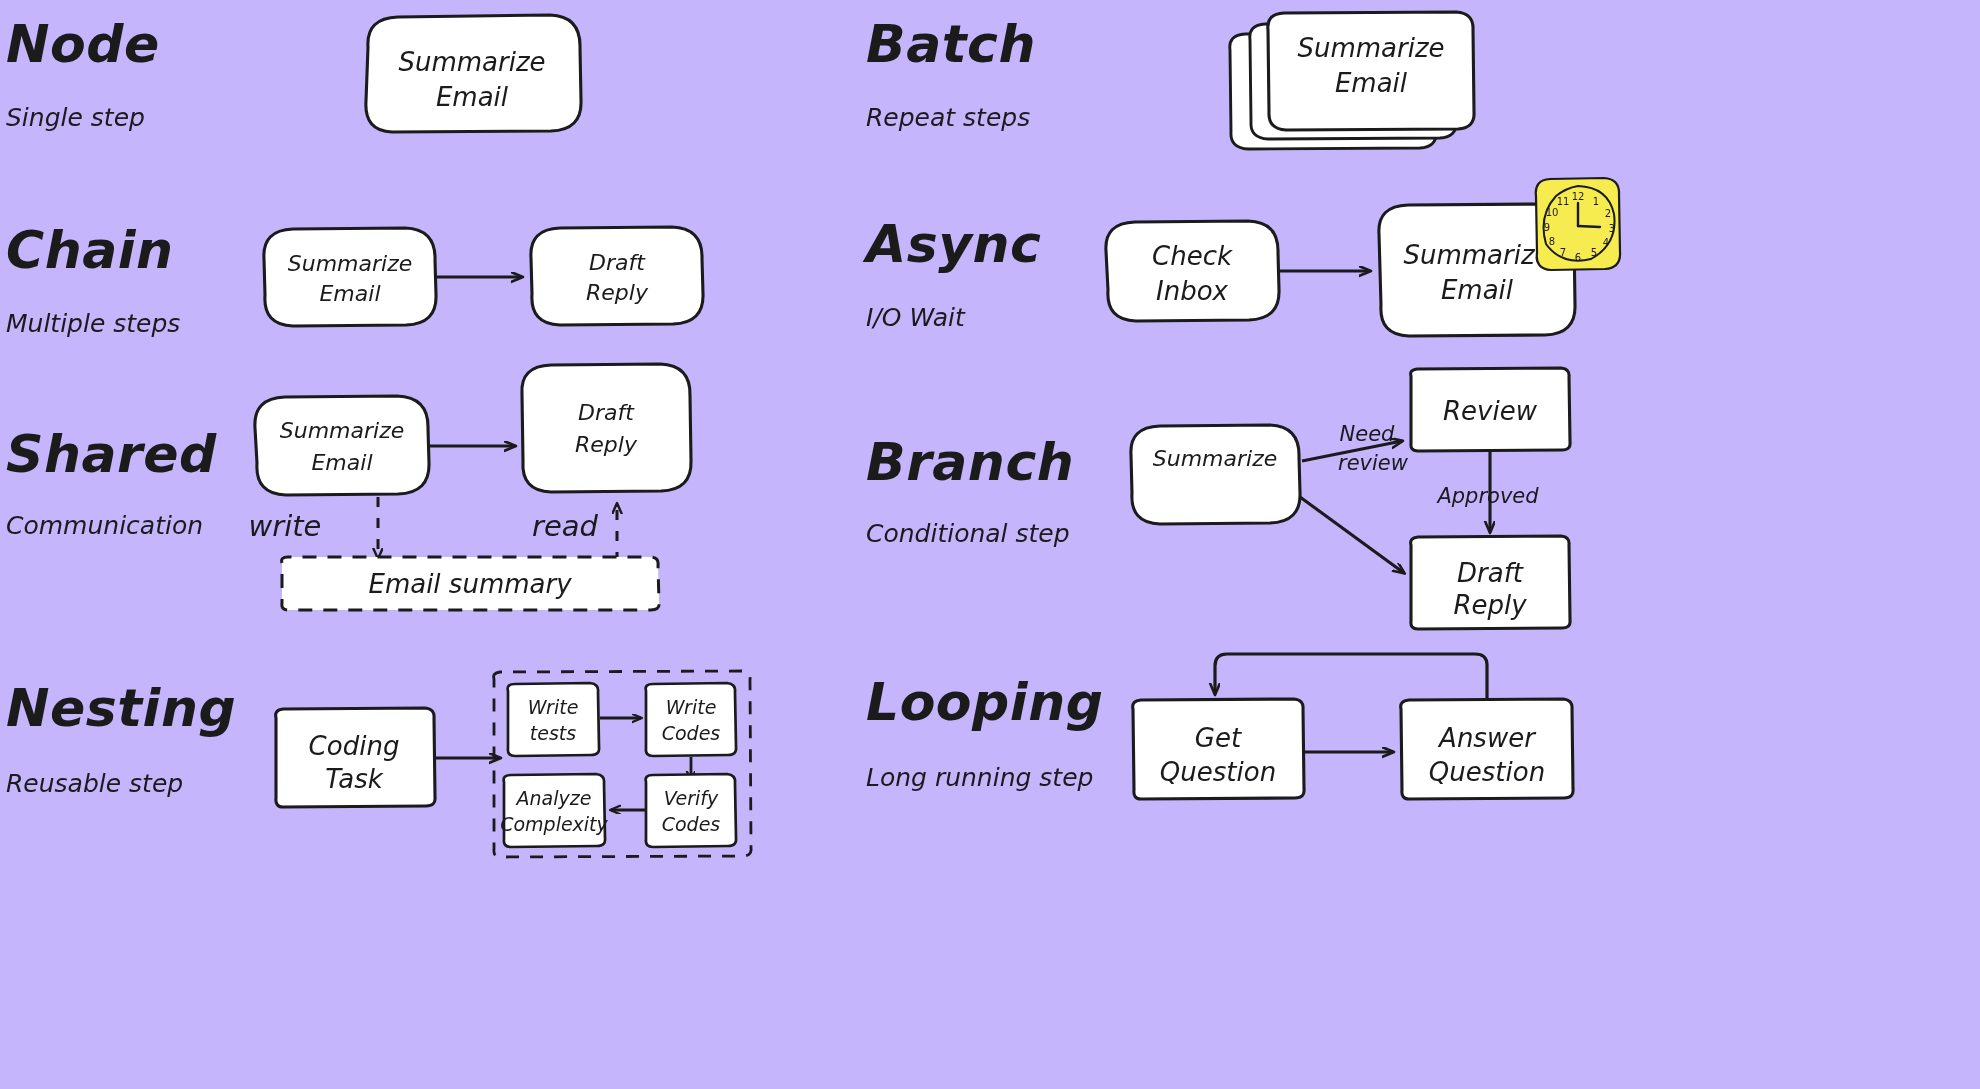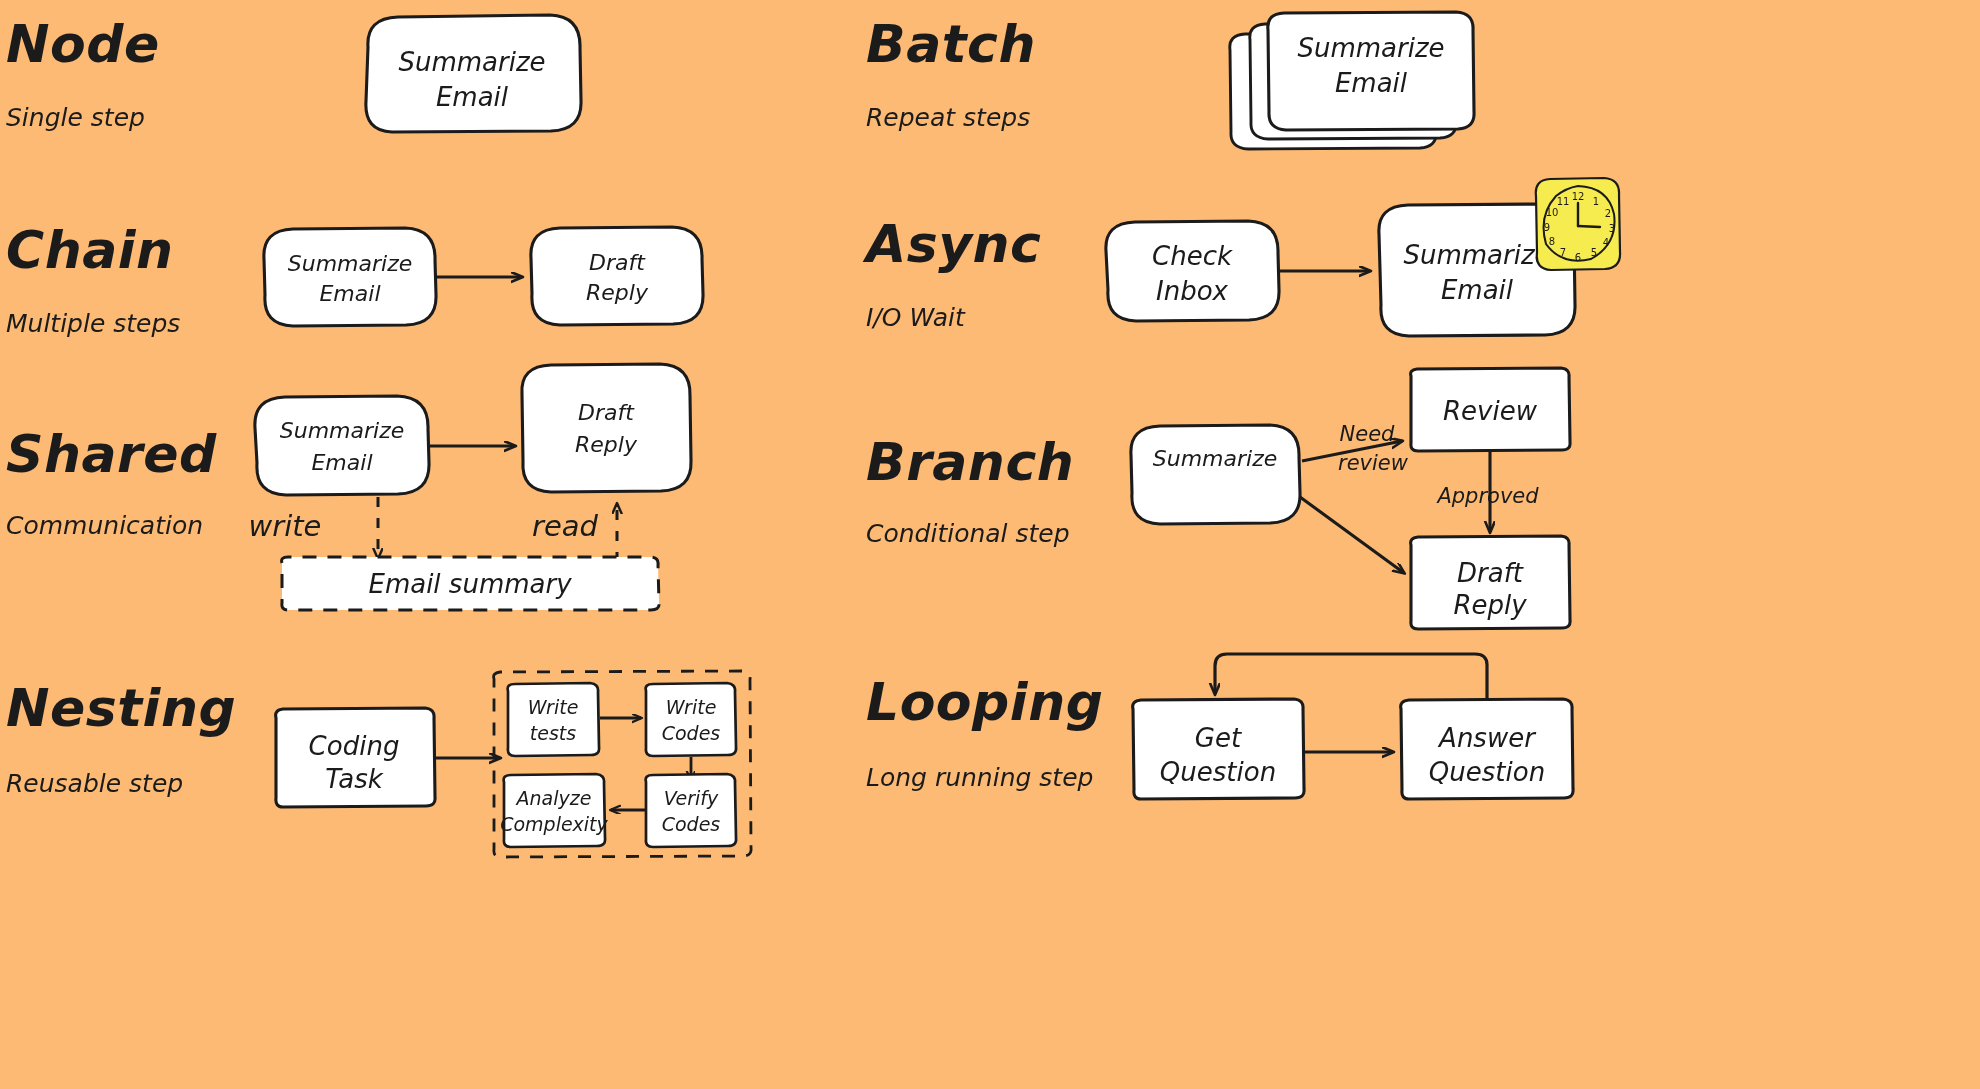--- a/index.html
+++ b/index.html
@@ -1,17 +1,17 @@
 <!DOCTYPE html>
 <html><head>
 <meta charset="utf-8">
 <style>
   html,body{margin:0;padding:0;background:#ffffff;}
   body{width:1980px;height:1089px;overflow:hidden;font-family:"DejaVu Sans",sans-serif;}
-  #stage{position:relative;width:1980px;height:1089px;background:#fdba74;}
+  #stage{position:relative;width:1980px;height:1089px;background:#c4b5fd;}
   .hand{font-family:"DejaVu Sans",sans-serif;font-style:italic;fill:#1b1b1b;}
   svg{position:absolute;left:0;top:0;width:1980px;height:1089px;}
   text{ -webkit-font-smoothing:antialiased; }
   .title{font-size:52px;font-weight:700;font-style:italic;letter-spacing:0.5px;}
   .sub{font-size:25px;font-style:italic;}
   .nodelbl{font-size:26px;font-style:italic;}
   .smalllbl{font-size:22px;font-style:italic;}
   .tinylbl{font-size:19px;font-style:italic;}
   .edgelbl{font-size:21px;font-style:italic;}
   .rwlbl{font-size:29px;font-style:italic;}

